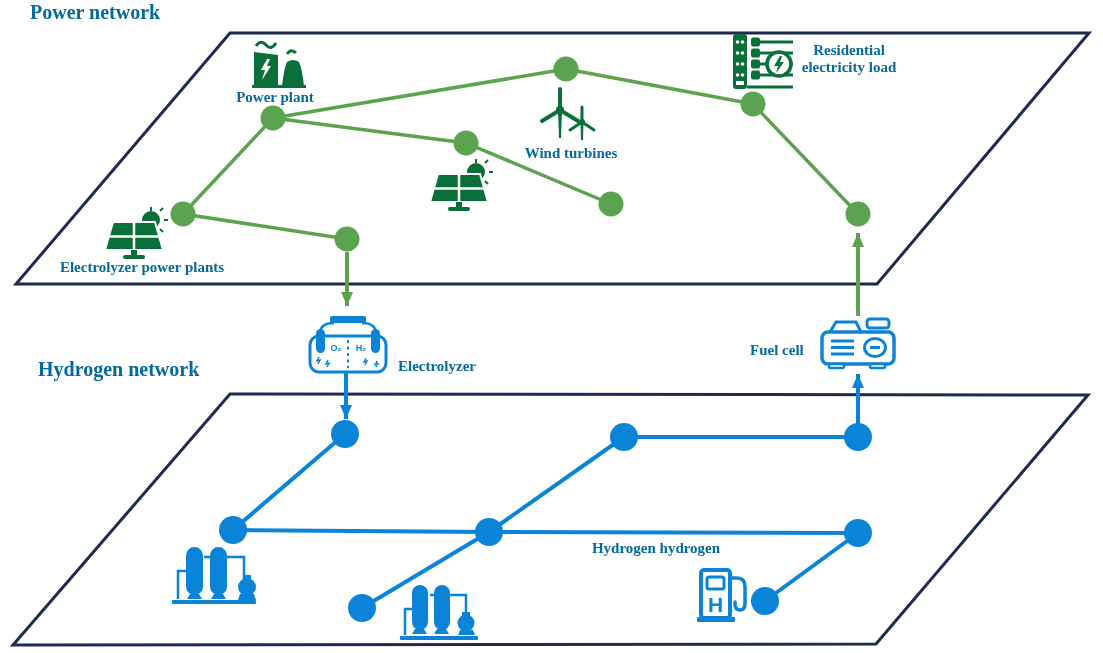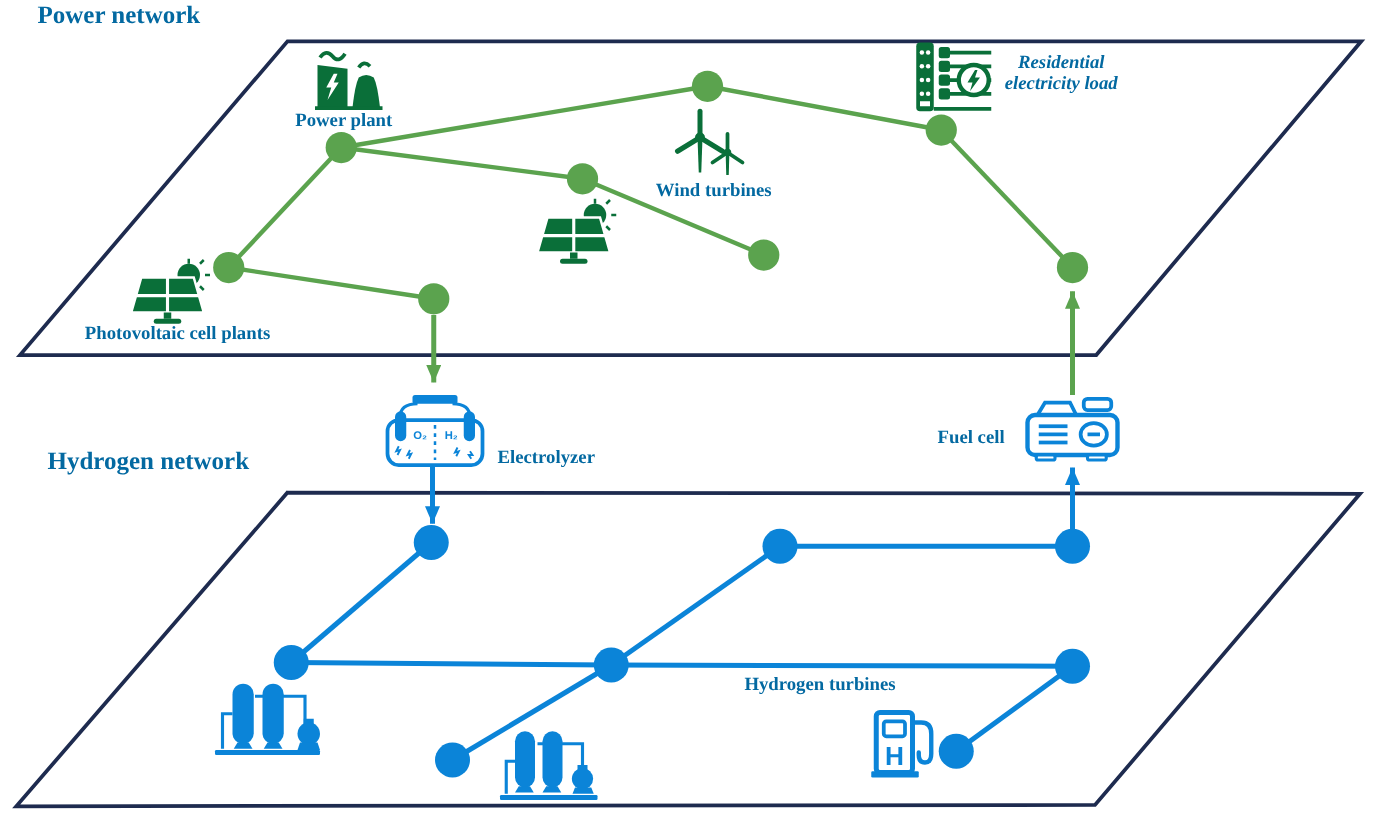--- a/index.html
+++ b/index.html
@@ -9,21 +9,21 @@
     font-family:"Liberation Serif", serif;
   }
   #stage{position:absolute;left:0;top:0;width:1103px;height:653px;}
   #diagram-svg{position:absolute;left:0;top:0;}
   .lbl{
     position:absolute;font-weight:bold;color:#0369a1;
     font-size:15px;line-height:1.14;white-space:nowrap;
   }
   .ctr{transform:translateX(-50%);text-align:center;}
   .title{font-size:20px;}
-  .wrap{white-space:normal;width:120px;font-style:italic;}
+  .wrap{white-space:normal;width:120px;}
   
   .fg{fill:var(--icon-dark-green);}
   .fb{fill:var(--hydrogen-blue);}
   .fw{fill:#ffffff;}
   .sg{stroke:var(--icon-dark-green);fill:none;}
   .sb{stroke:var(--hydrogen-blue);fill:none;}
   .sbw{stroke:var(--hydrogen-blue);fill:#ffffff;}
   .sgw{stroke:var(--icon-dark-green);fill:#ffffff;}
   .etext{fill:var(--hydrogen-blue);font-weight:bold;font-size:9px;font-family:"Liberation Sans",sans-serif;}
   .htext{fill:var(--hydrogen-blue);font-weight:bold;font-size:21px;font-family:"Liberation Sans",sans-serif;}
@@ -245,17 +245,17 @@
       <path class="sb" d="M33,12 h7 q8,0 8,9 v16 q0,7 -5,7 q-5,0 -5,-6 v-2" stroke-width="3.5" stroke-linecap="round"></path>
     </g>
   </svg>
 
   <div class="lbl title" style="left:30px;top:1px;">Power network</div>
   <div class="lbl title" style="left:38px;top:358px;text-align:center;">Hydrogen network</div>
 
   <div class="lbl ctr" style="left:275px;top:89px;">Power plant</div>
   <div class="lbl ctr" style="left:571px;top:145px;">Wind turbines</div>
   <div class="lbl ctr wrap" style="left:849px;top:42px;">Residential electricity load</div>
-  <div class="lbl ctr" style="left:142px;top:259px;">Photovoltaic cell plants</div>
+  <div class="lbl ctr" style="left:142px;top:259px;">Electrolyzer power plants</div>
   <div class="lbl" style="left:398px;top:342px;margin-top:16px;">Electrolyzer</div>
   <div class="lbl" style="left:750px;top:342px;">Fuel cell</div>
-  <div class="lbl ctr" style="left:656px;top:540px;">Hydrogen turbines</div>
+  <div class="lbl ctr" style="left:656px;top:540px;">Hydrogen hydrogen</div>
 </div>
 
 </body></html>

